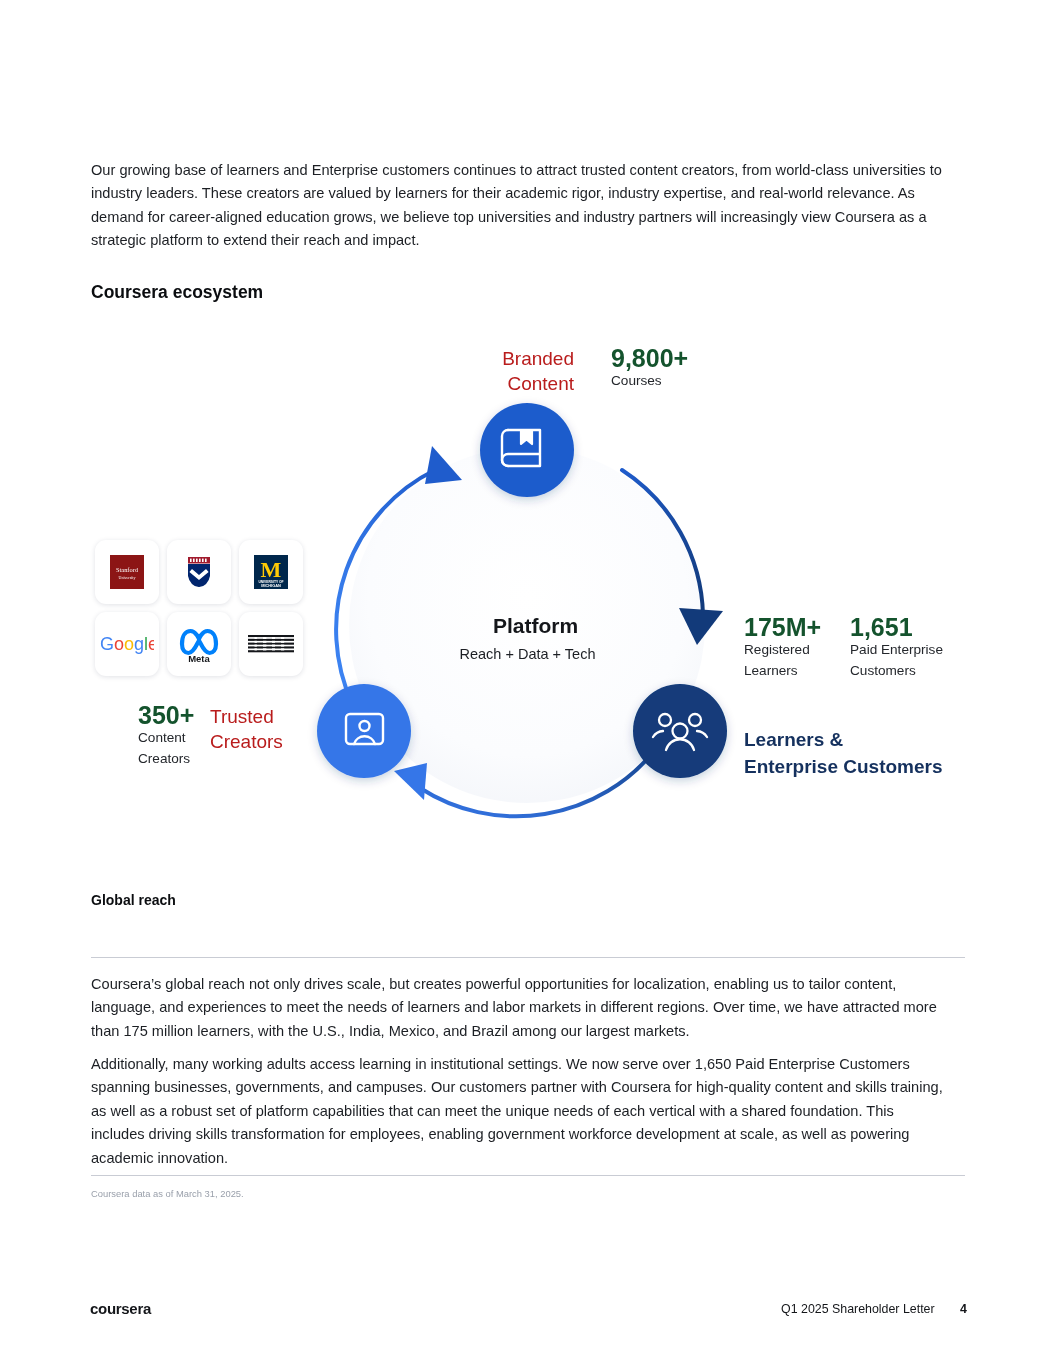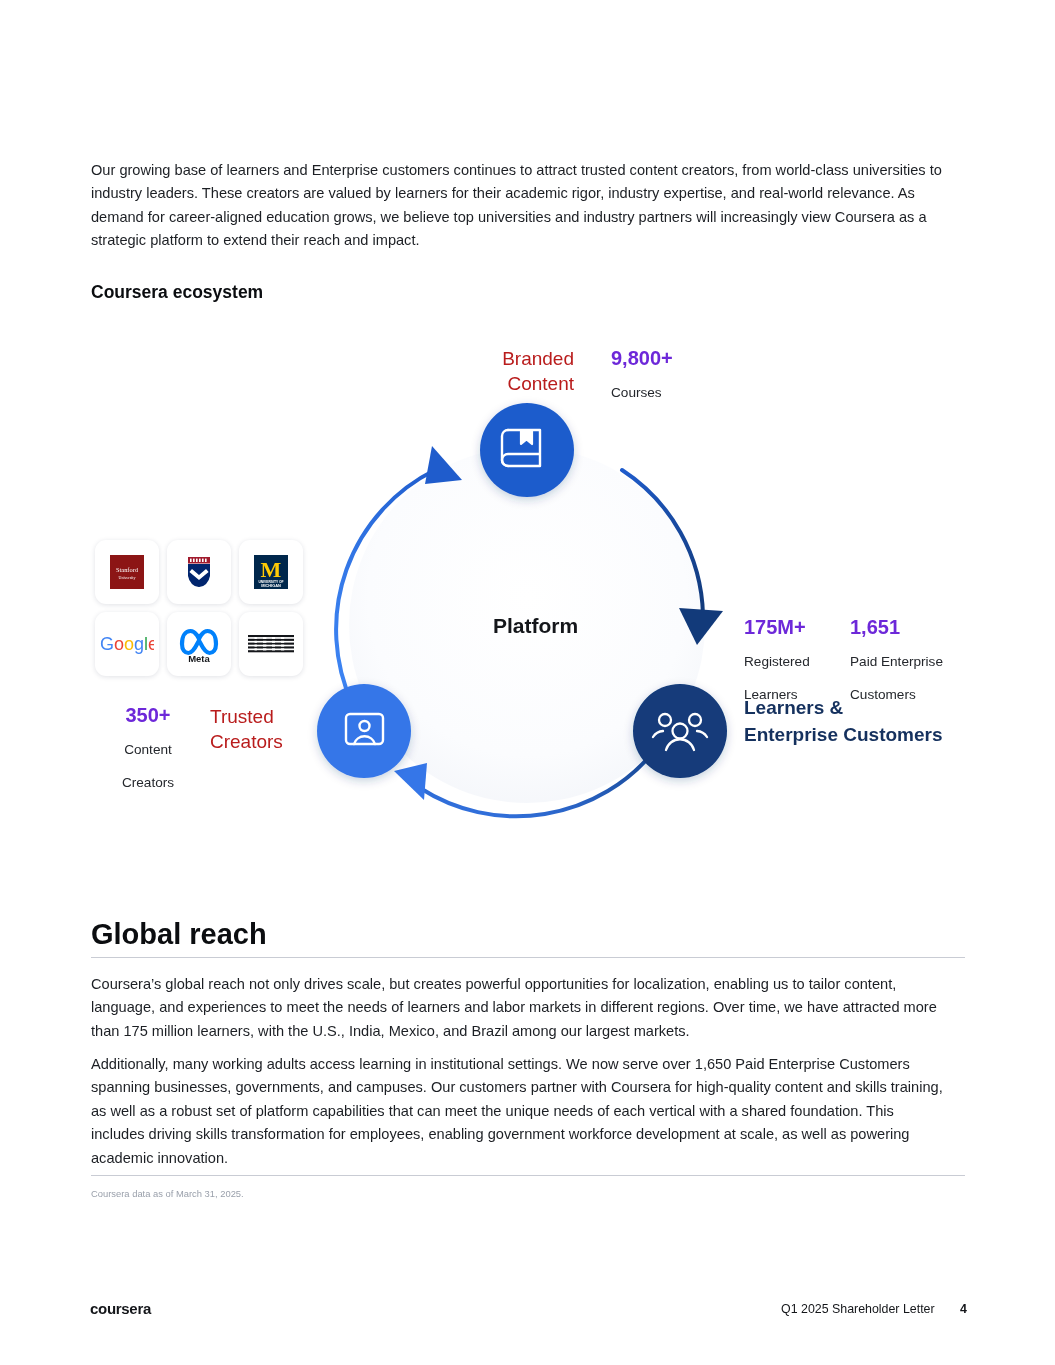--- a/index.html
+++ b/index.html
@@ -35,22 +35,22 @@
 
   .dg-label { position: absolute; }
   .lbl-blue {
     font-size: 19px; font-weight: 400; line-height: 25px;
     color: #b91c1c;
   }
   .lbl-navy {
     font-size: 19px; font-weight: 700; line-height: 27px;
     color: #15315e;
   }
-  .stat-num { font-size: 20px; font-weight: 700; color: #6d28d9; line-height: 24px; }
-  .stat-cap { font-size: 13.6px; color: #24272c; line-height: 21px; margin-top: 12px; }
+  .stat-num { font-size: 25px; font-weight: 700; color: #14532d; line-height: 24px; }
+  .stat-cap { font-size: 13.6px; color: #24272c; line-height: 21px; }
 
   .center-title {
     position: absolute; width: 100%; text-align: center;
     font-size: 21px; font-weight: 700; color: #14161a;
   }
   .center-sub {
     position: absolute; width: 100%; text-align: center;
     font-size: 14.5px; color: #1c1f24;
   }
 
@@ -62,22 +62,22 @@
   }
   .logo-tile {
     width: 64px; height: 64px; background: #ffffff; border-radius: 11px;
     box-shadow: 0 1px 5px rgba(20,30,60,0.13);
     display: flex; align-items: center; justify-content: center;
     overflow: hidden;
   }
 
   
   .gr-head {
-    position: absolute; left: 91px; top: 918px;
-    font-size: 29px; font-weight: 700; color: #0b0d10;
+    position: absolute; left: 91px; top: 892px;
+    font-size: 14px; font-weight: 700; color: #0b0d10;
   }
   .rule {
     position: absolute; left: 91px; width: 874px; height: 1px;
     background: #c9ccd4;
   }
   .body-p {
     position: absolute; left: 91px; width: 860px;
     font-size: 14.6px; line-height: 23.4px; color: #1c1f24;
   }
   .footnote {
@@ -189,37 +189,38 @@
       <div class="stat-cap">Registered</div>
       <div class="stat-cap">Learners</div>
     </div>
 
     <div class="dg-label" style="left:850px; top:297px;">
       <div class="stat-num">1,651</div>
       <div class="stat-cap">Paid Enterprise</div>
       <div class="stat-cap">Customers</div>
     </div>
 
-    <div class="dg-label lbl-navy" style="left:744px; top:376px;">
+    <div class="dg-label lbl-navy" style="left:744px; top:408px;">
       <span>Learners &amp;</span><br>
       <span>Enterprise Customers</span>
     </div>
 
-    <div class="dg-label" style="left:110px; top:385px; width:76px; text-align:center;">
+    <div class="dg-label" style="left:138px; top:385px; width:76px; text-align:left;">
       <div class="stat-num">350+</div>
       <div class="stat-cap">Content</div>
       <div class="stat-cap">Creators</div>
     </div>
 
     <div class="dg-label lbl-blue" style="left:210px; top:386px;">
       <span>Trusted</span><br>
       <span>Creators</span>
     </div>
 
     <div class="center-title" style="top:296px;padding-left:16px;">Platform</div>
+    <div class="center-sub" style="top:328px;">Reach + Data + Tech</div>
   </div>
 
   <div class="logo-grid">
 
     <div class="logo-tile">
       <svg width="44" height="44" viewBox="0 0 44 44">
         <rect x="5" y="5" width="34" height="34" fill="#8c1515"></rect>
         <text x="22" y="22" fill="#ffffff" font-size="6.4" font-family="Liberation Serif, serif" text-anchor="middle">Stanford</text>
         <text x="22" y="29" fill="#ffffff" font-size="4" font-family="Liberation Serif, serif" text-anchor="middle">University</text>
       </svg>

